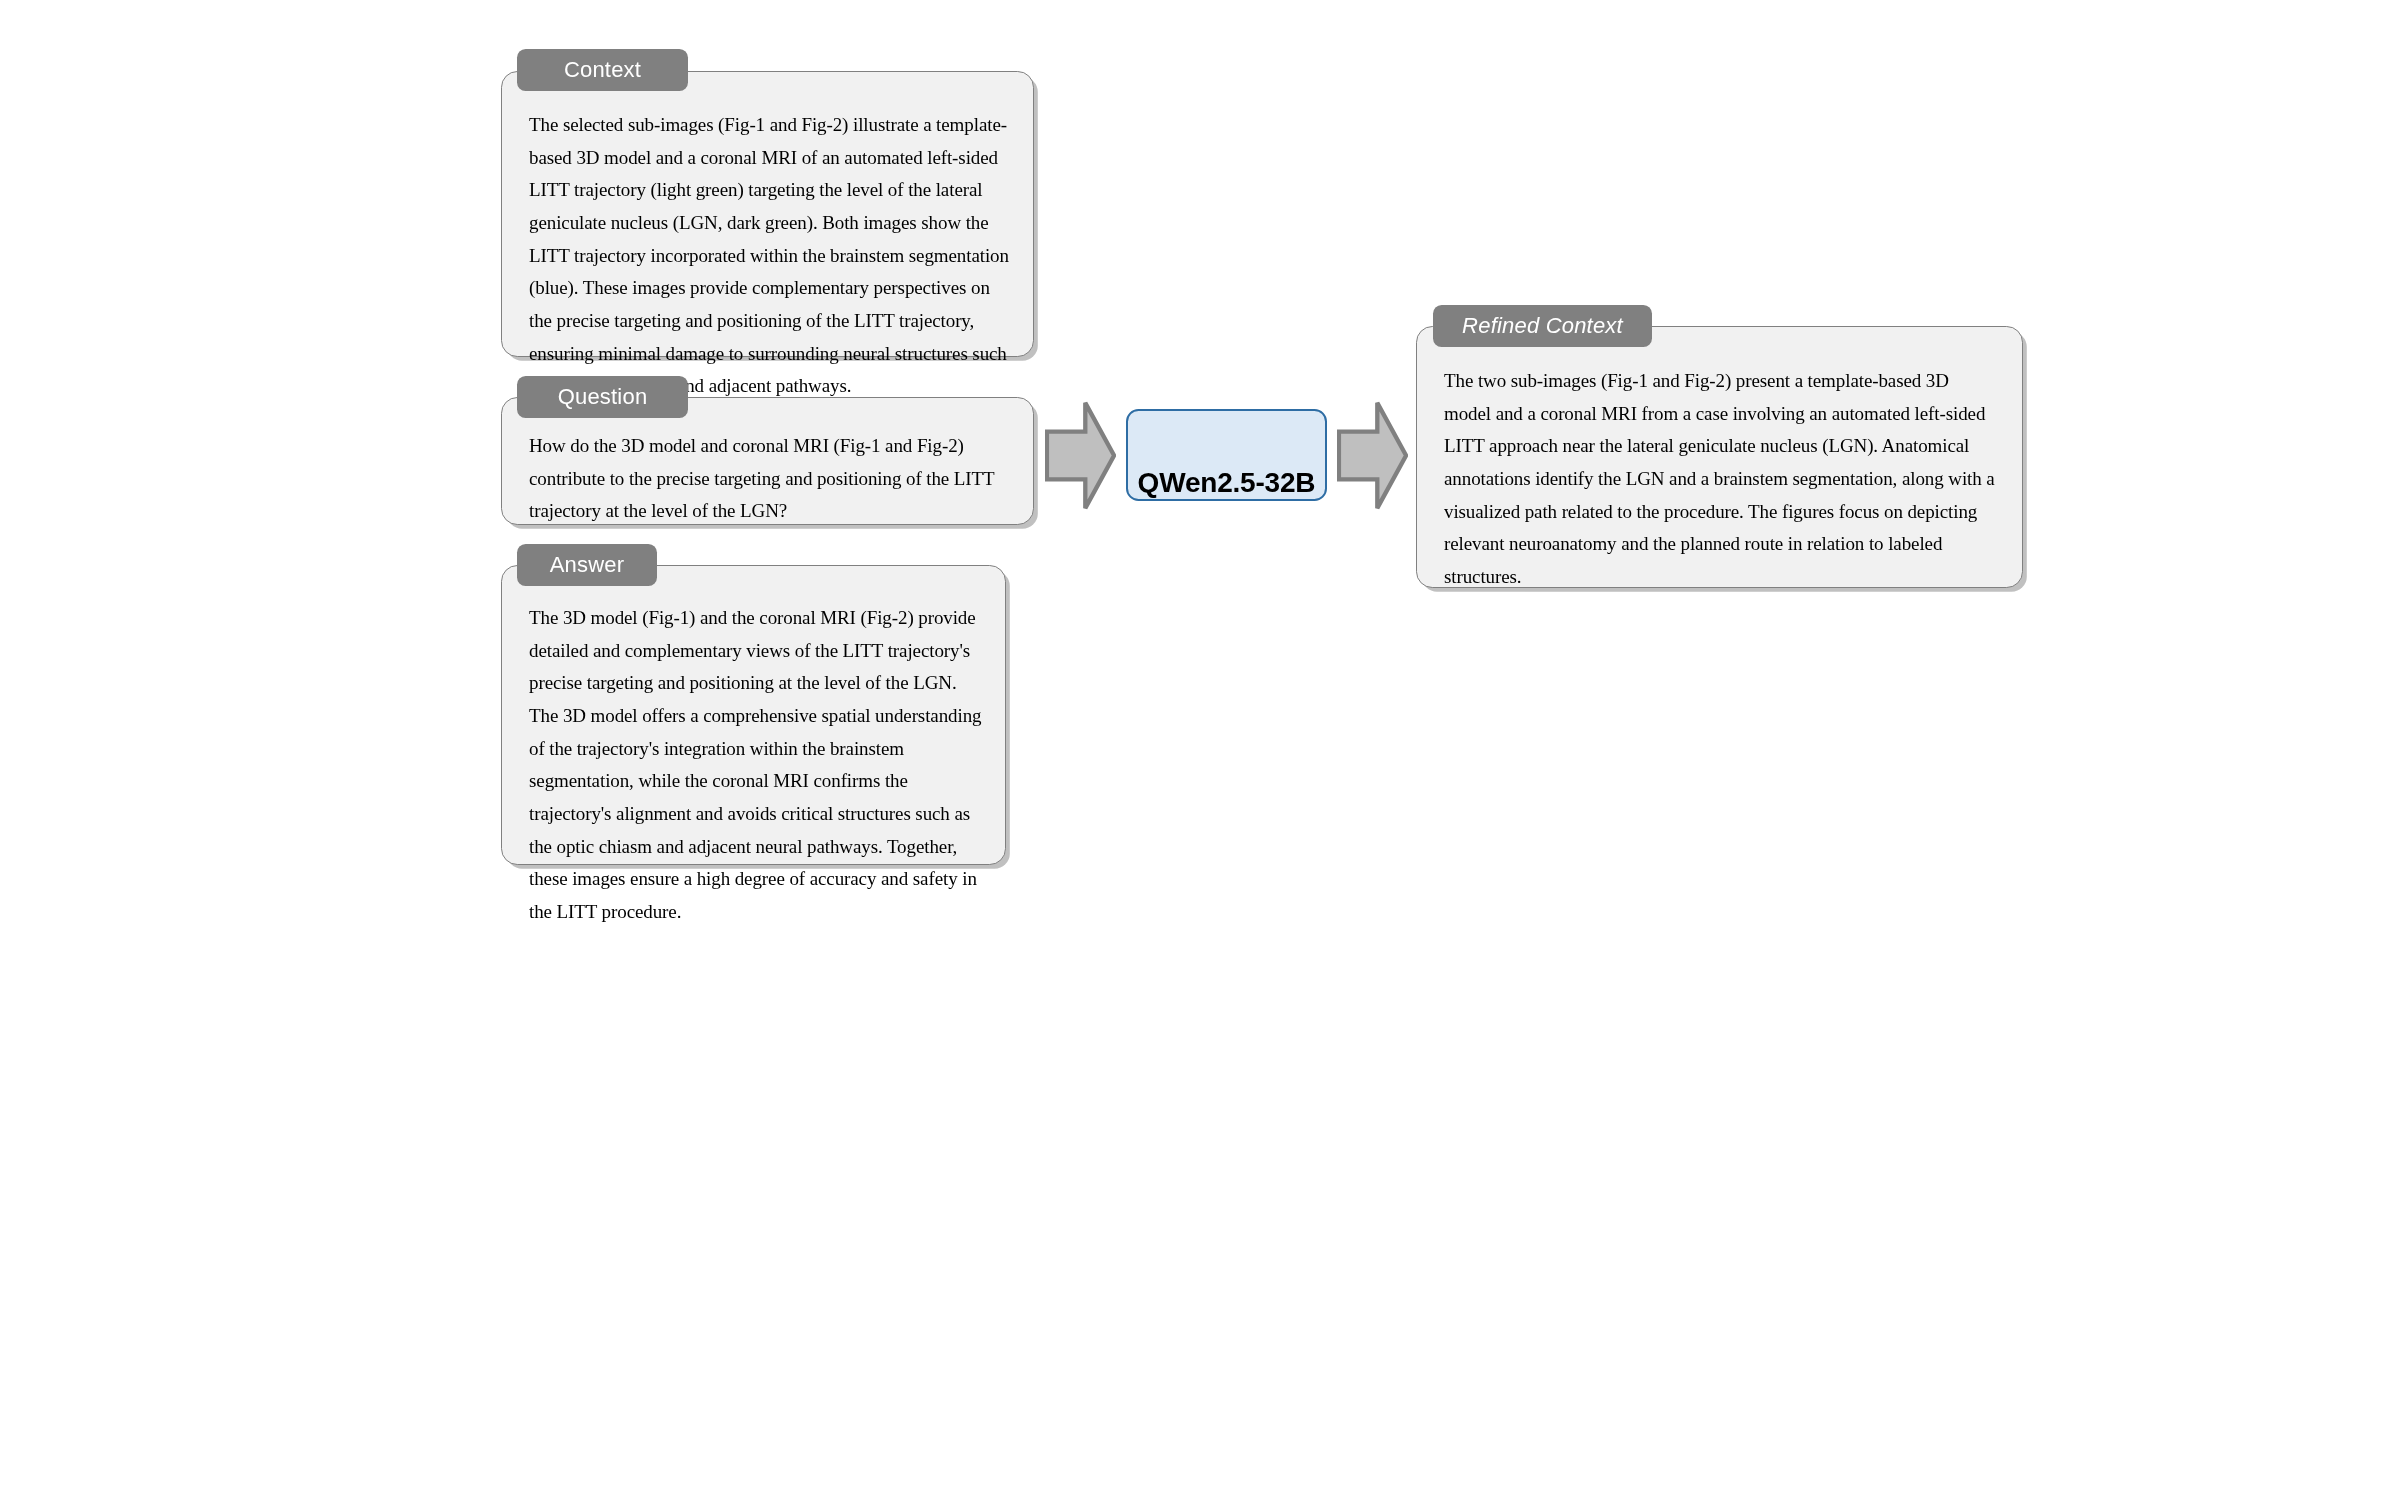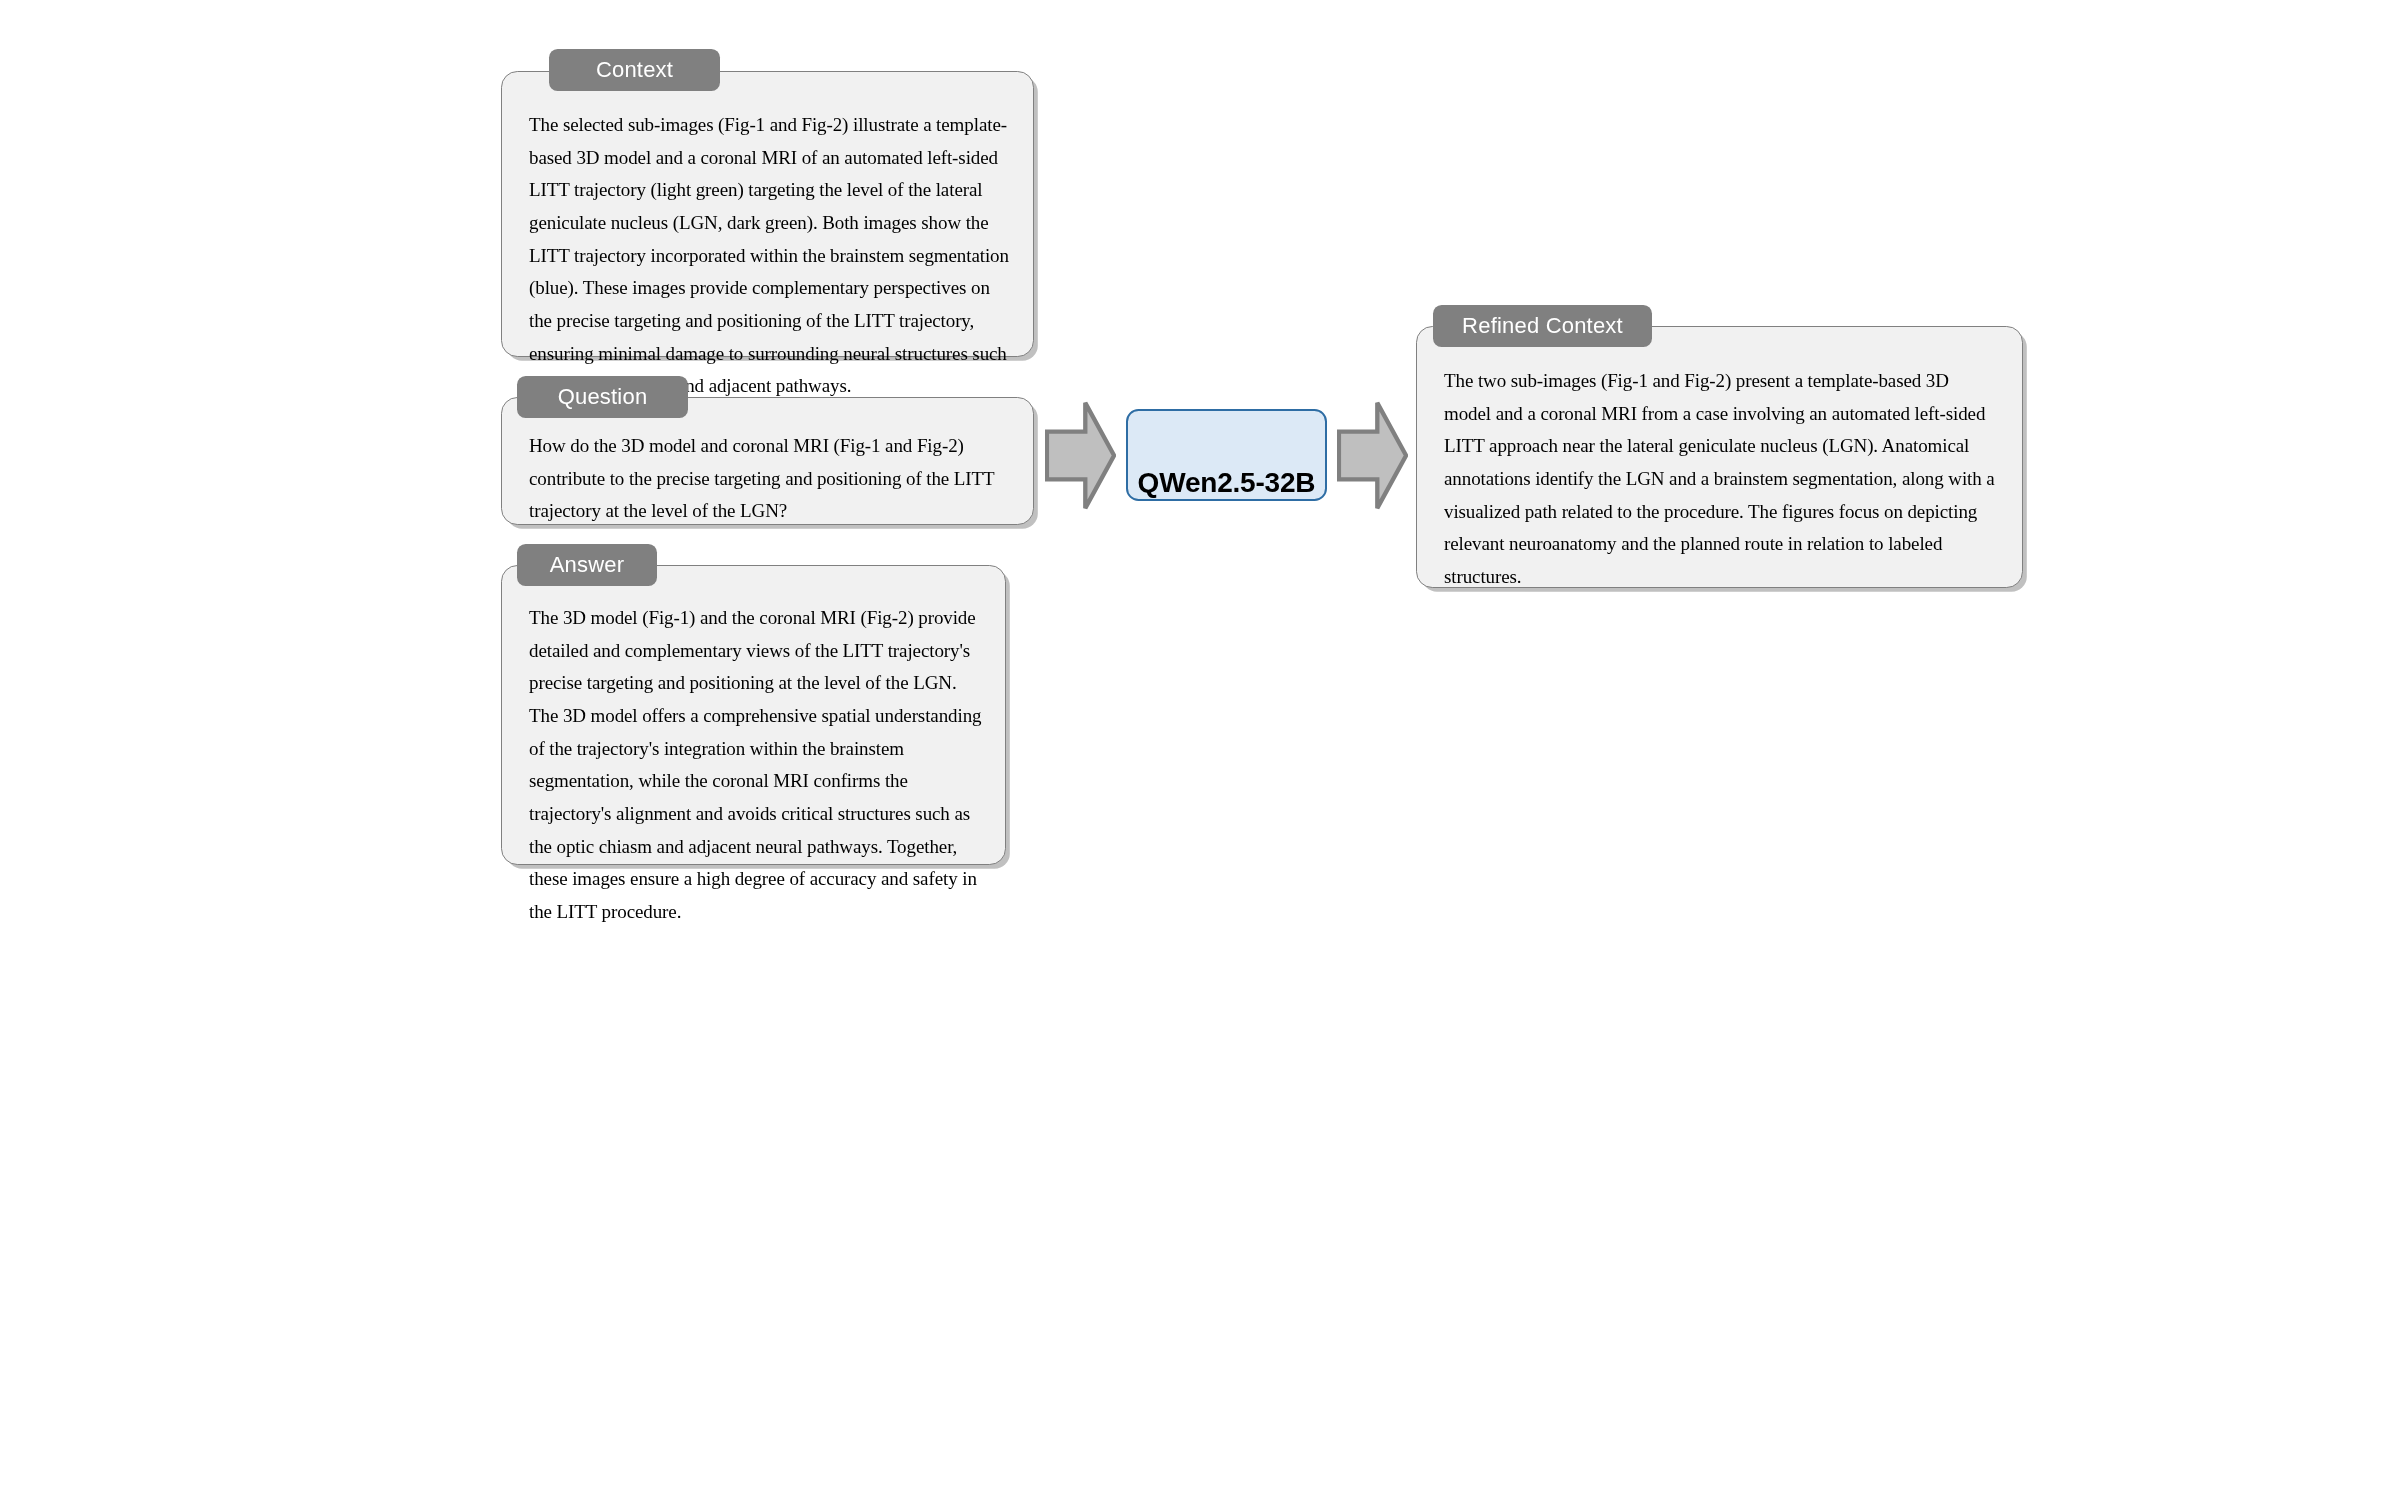--- a/index.html
+++ b/index.html
@@ -77,21 +77,21 @@
   .arrow svg{display:block;width:100%;height:100%;}
 </style>
 </head>
 <body>
 
 <div class="stage">
 
   <div class="panel" style="left:501px;top:71px;width:533px;height:286px;">
     <div class="panel-body" style="top:37px;">The selected sub-images (Fig-1 and Fig-2) illustrate a template-based 3D model and a coronal MRI of an automated left-sided LITT trajectory (light green) targeting the level of the lateral geniculate nucleus (LGN, dark green). Both images show the LITT trajectory incorporated within the brainstem segmentation (blue). These images provide complementary perspectives on the precise targeting and positioning of the LITT trajectory, ensuring minimal damage to surrounding neural structures such as the optic chiasm and adjacent pathways.</div>
   </div>
-  <div class="tab" style="left:517px;top:49px;width:171px;height:42px;margin-left:32px;">
+  <div class="tab" style="left:517px;top:49px;width:171px;height:42px;">
     <span>Context</span>
   </div>
 
   <div class="panel" style="left:501px;top:397px;width:533px;height:128px;">
     <div class="panel-body" style="top:32px;">How do the 3D model and coronal MRI (Fig-1 and Fig-2) contribute to the precise targeting and positioning of the LITT trajectory at the level of the LGN?</div>
   </div>
   <div class="tab" style="left:517px;top:376px;width:171px;height:42px;">
     <span>Question</span>
   </div>
 
@@ -114,18 +114,18 @@
 
   <div class="arrow" style="left:1337px;top:400px;width:71px;height:111px;">
     <svg viewBox="0 0 148 232" preserveAspectRatio="none" aria-hidden="true">
       <polygon points="4,66 84,66 84,6 144,116 84,226 84,166 4,166" fill="#bfbfbf" stroke="#808080" stroke-width="9" stroke-linejoin="miter"></polygon>
     </svg>
   </div>
 
   <div class="panel" style="left:1416px;top:326px;width:607px;height:262px;">
     <div class="panel-body" style="top:38px;">The two sub-images (Fig-1 and Fig-2) present a template-based 3D model and a coronal MRI from a case involving an automated left-sided LITT approach near the lateral geniculate nucleus (LGN). Anatomical annotations identify the LGN and a brainstem segmentation, along with a visualized path related to the procedure. The figures focus on depicting relevant neuroanatomy and the planned route in relation to labeled structures.</div>
   </div>
-  <div class="tab" style="left:1433px;top:305px;width:219px;height:42px;">
+  <div class="tab" style="left:1433px;top:305px;width:219px;height:42px;font-style:italic;">
     <span>Refined Context</span>
   </div>
 
 </div>
 
 
 </body></html>

